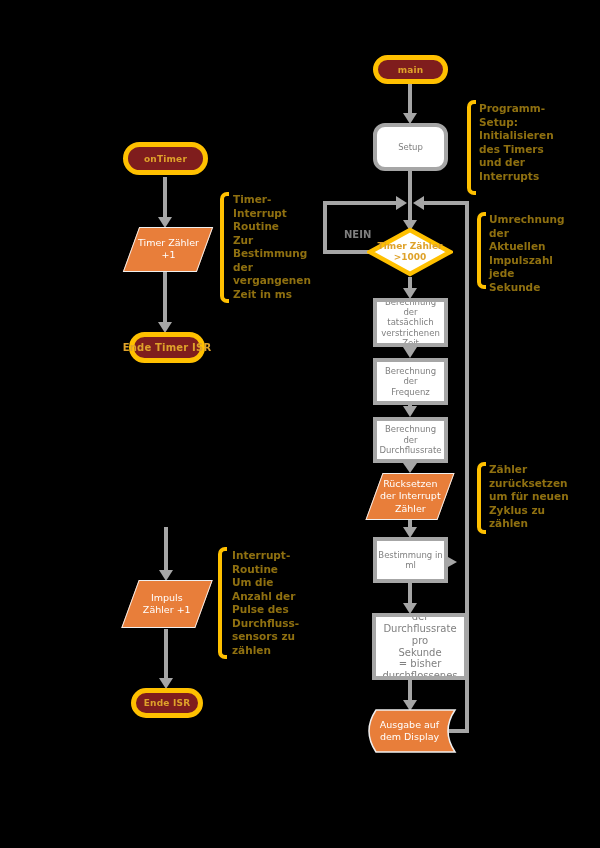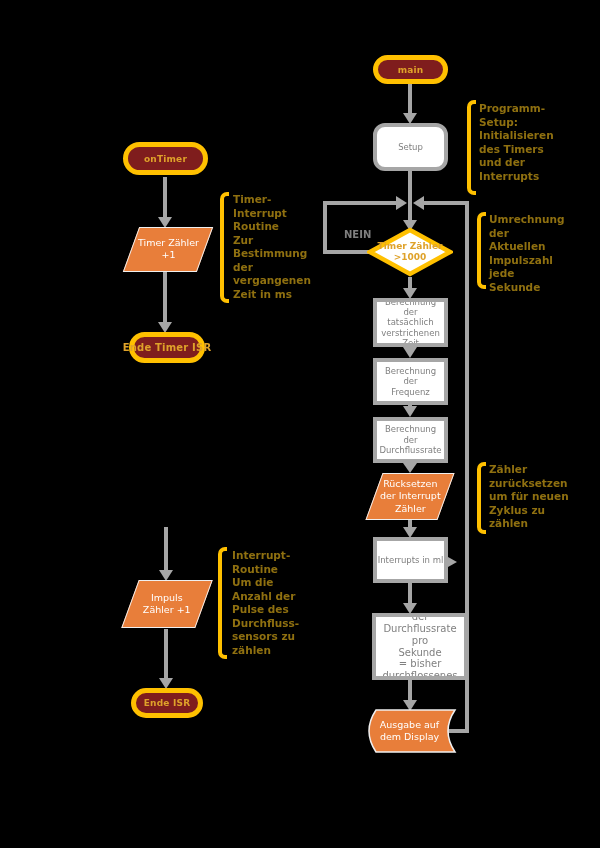--- a/index.html
+++ b/index.html
@@ -141,21 +141,21 @@
 
   <div class="proc" style="left:373px;top:417px;width:75px;height:46px;">Berechnung der
 Durchflussrate</div>
 
   <div class="para" style="left:374px;top:473px;width:72px;height:47px;">
     <div class="inner">Rücksetzen
 der Interrupt
 Zähler</div>
   </div>
 
-  <div class="proc" style="left:373px;top:537px;width:75px;height:46px;">Interrupts in ml</div>
+  <div class="proc" style="left:373px;top:537px;width:75px;height:46px;">Bestimmung in ml</div>
 
   <div class="proc" style="left:372px;top:613px;width:96px;height:67px;font-size:10px;line-height:1.18;">Aufsummieren der
 Durchflussrate pro
 Sekunde
 = bisher
 durchflossenes
 Volumen</div>
 
   <div class="shape-wrap" style="left:362px;top:708px;width:95px;height:46px;">
     <svg width="95" height="46">

